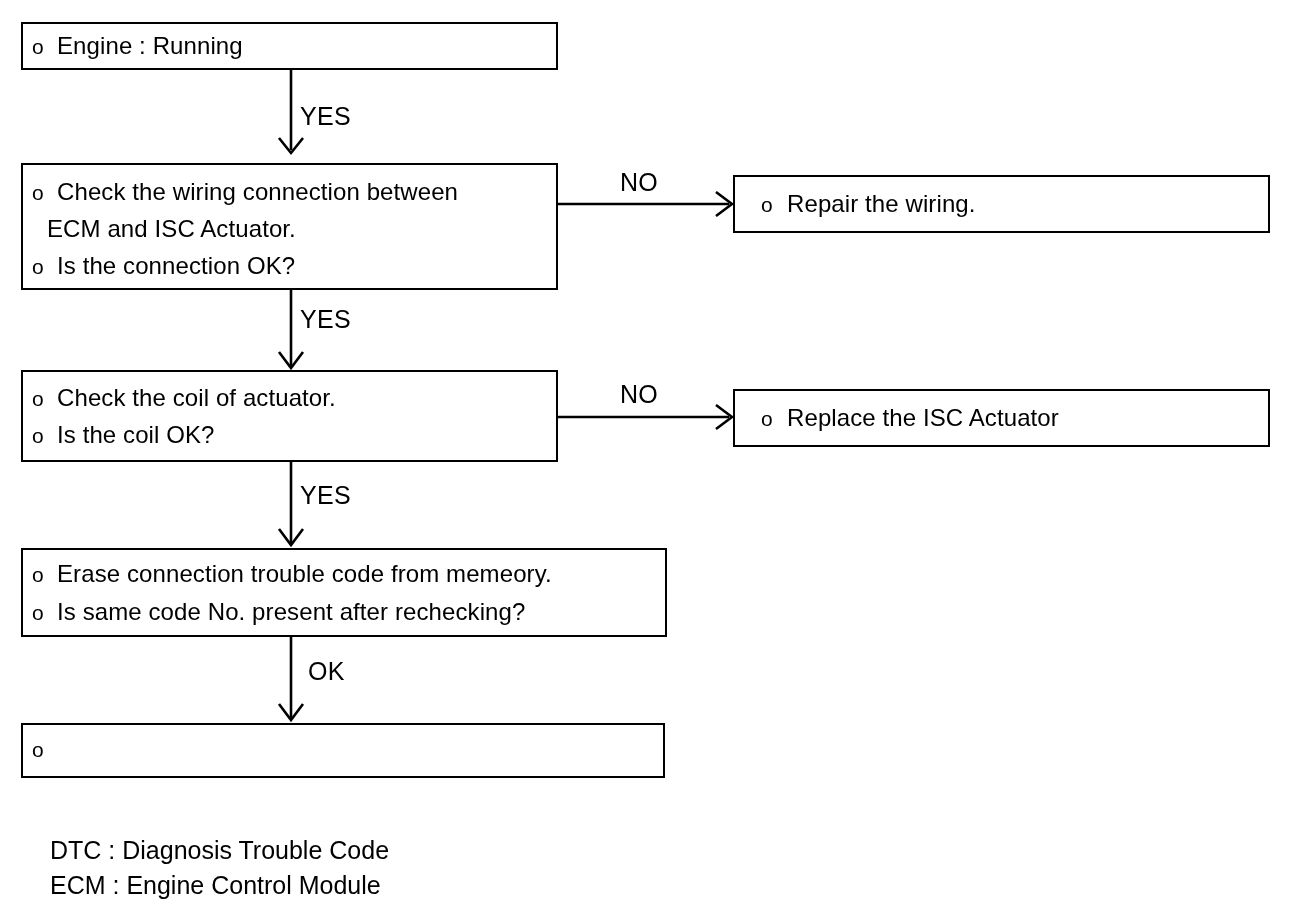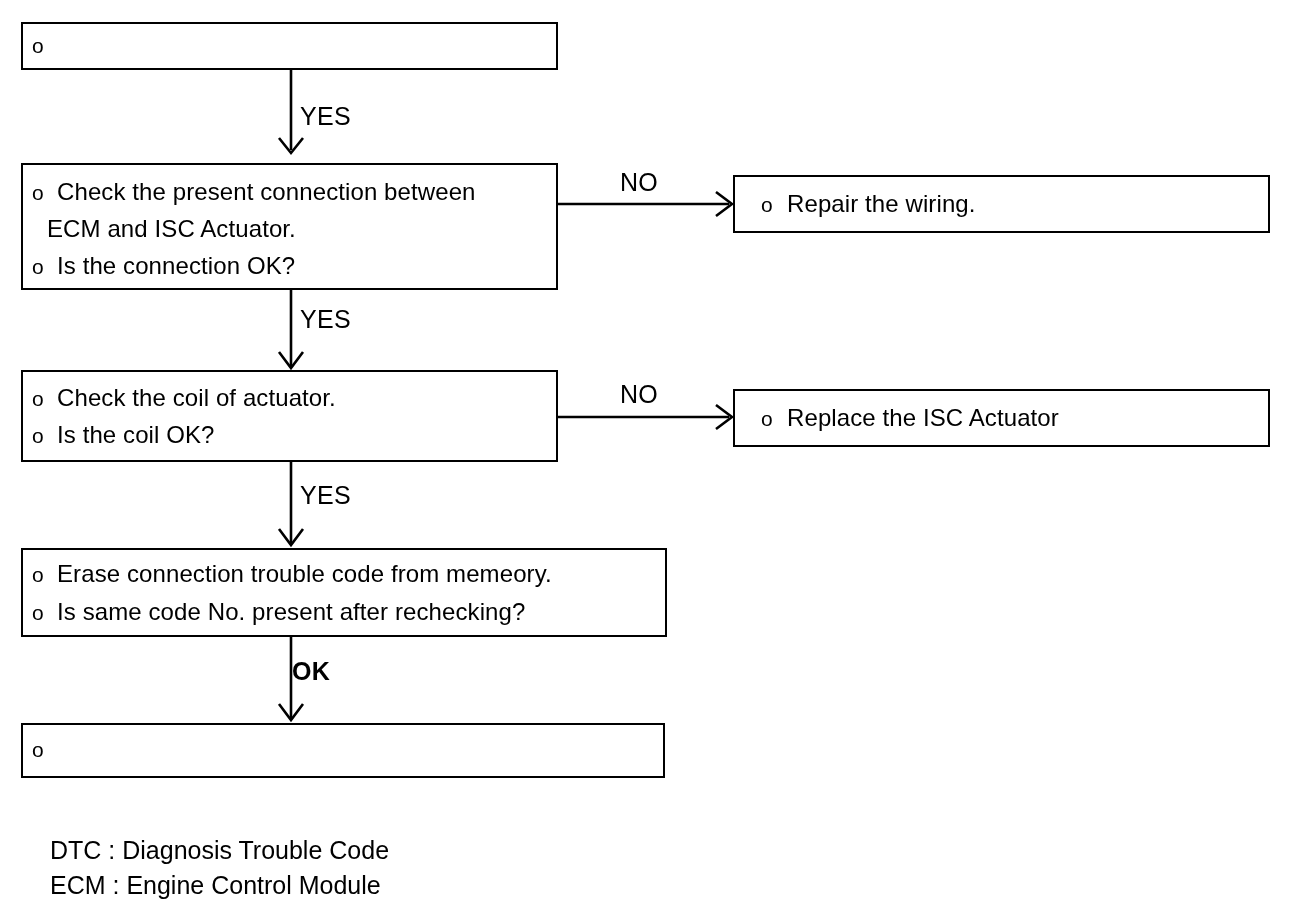--- a/index.html
+++ b/index.html
@@ -106,27 +106,28 @@
 
     <g>
       <line x1="291" y1="637" x2="291" y2="718" stroke="#000" stroke-width="2.6"></line>
       <polyline points="279,704 291,720 303,704" fill="none" stroke="#000" stroke-width="2.6"></polyline>
     </g>
   </svg>
 
   <div class="node" style="left:21px; top:22px; width:537px; height:48px;">
     <div class="bullet-row">
       <span class="bullet">o</span>
+      <span class="bullet-text">Engine : Running</span>
     </div>
   </div>
 
   <div class="node" style="left:21px; top:163px; width:537px; height:127px; padding-top:4px;">
     <div class="bullet-row">
       <span class="bullet">o</span>
-      <span class="bullet-text">Check the present connection between</span>
+      <span class="bullet-text">Check the wiring connection between</span>
     </div>
     <div class="cont-text">ECM and ISC Actuator.</div>
     <div class="bullet-row">
       <span class="bullet">o</span>
       <span class="bullet-text">Is the connection OK?</span>
     </div>
   </div>
 
   <div class="node" style="left:733px; top:175px; width:537px; height:58px;">
     <div class="bullet-row">
@@ -168,18 +169,18 @@
     <div class="bullet-row">
       <span class="bullet">o</span>
     </div>
   </div>
 
   <div class="edge-label" style="left:300px; top:104px;">YES</div>
   <div class="edge-label" style="left:620px; top:170px;">NO</div>
   <div class="edge-label" style="left:300px; top:307px;">YES</div>
   <div class="edge-label" style="left:620px; top:382px;">NO</div>
   <div class="edge-label" style="left:300px; top:483px;">YES</div>
-  <div class="edge-label" style="left:292px; top:659px;font-weight:bold;">OK</div>
+  <div class="edge-label" style="left:308px; top:659px;">OK</div>
 
   <div class="legend" style="left:50px; top:868px;">ECM : Engine Control Module</div>
   <div class="legend" style="left:50px; top:833px;">DTC : Diagnosis Trouble Code</div>
 
 </div>
 
 </body></html>

